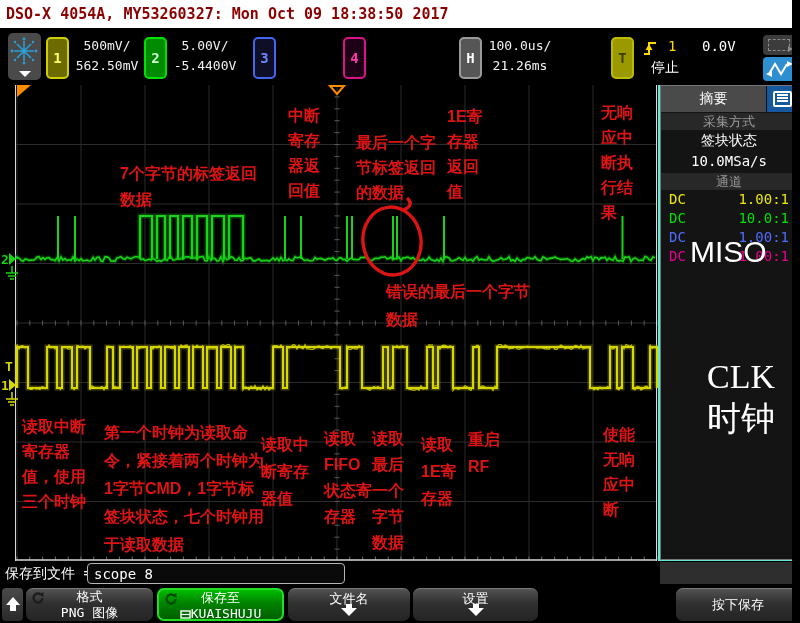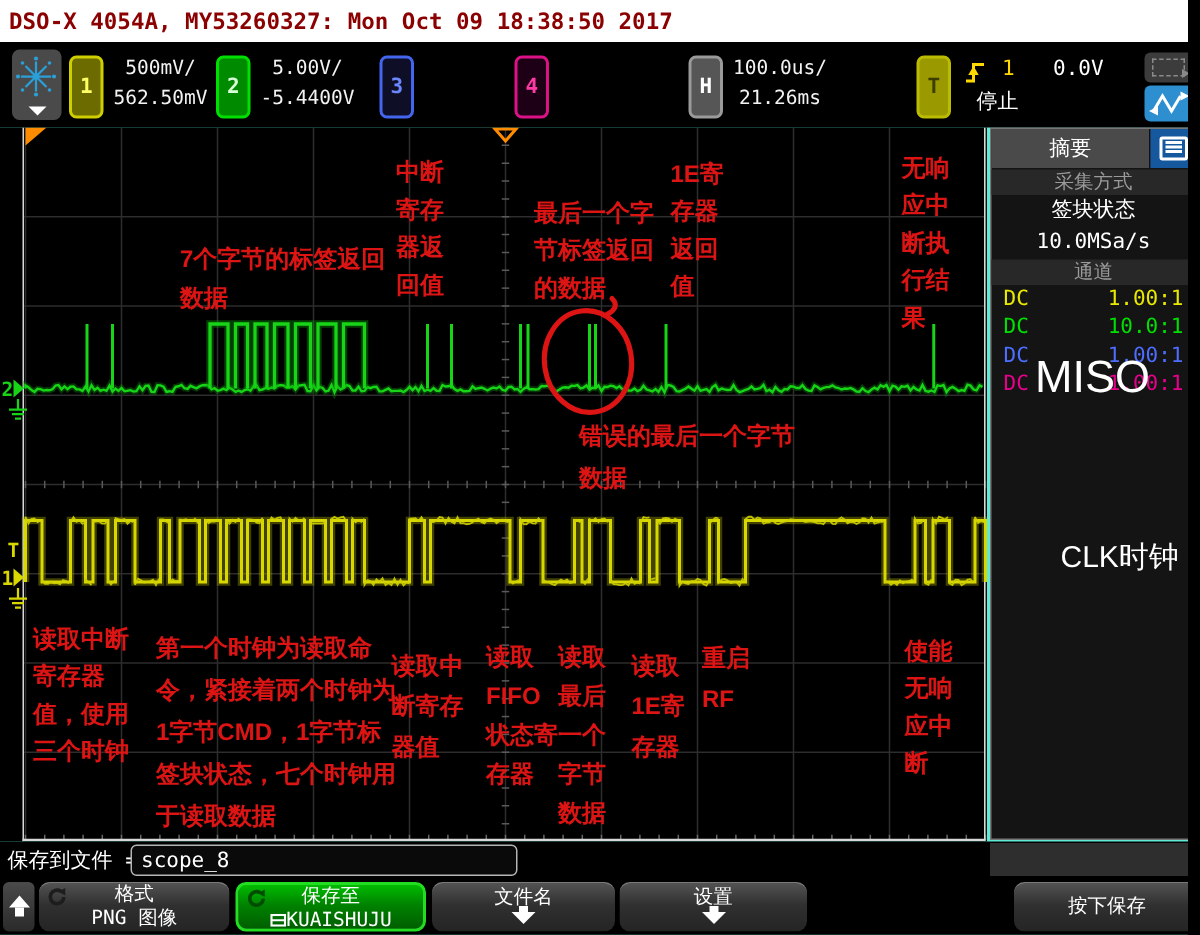--- a/index.html
+++ b/index.html
@@ -427,29 +427,29 @@
     </div>
     <div class="sb-chrow" style="color:#4d6dff;">
       <span>DC</span>
       <span>1.00:1</span>
     </div>
     <div class="sb-chrow" style="color:#e8008c;">
       <span>DC</span>
       <span>1.00:1</span>
     </div>
     <div class="sb-note" style="left:5px;top:149px;font-size:30px;">MISO</div>
-    <div class="sb-note" style="left:22px;top:272px;font-size:20px;">CLK时钟</div>
+    <div class="sb-note" style="left:22px;top:272px;font-size:34px;font-family:Liberation Serif, serif;">CLK时钟</div>
   </div>
 
   <div id="notes">
       <div class="note" style="left: 120px; top: 161px; line-height: 26px;">
         <div>7个字节的标签返回</div>
         <div>数据</div>
       </div>
-      <div class="note" style="left: 264px; top: 103px; line-height: 25px;">
+      <div class="note" style="left: 288px; top: 103px; line-height: 25px;">
         <div>中断</div>
         <div>寄存</div>
         <div>器返</div>
         <div>回值</div>
       </div>
       <div class="note" style="left: 356px; top: 130px; line-height: 25px;">
         <div>最后一个字</div>
         <div>节标签返回</div>
         <div>的数据</div>
       </div>

